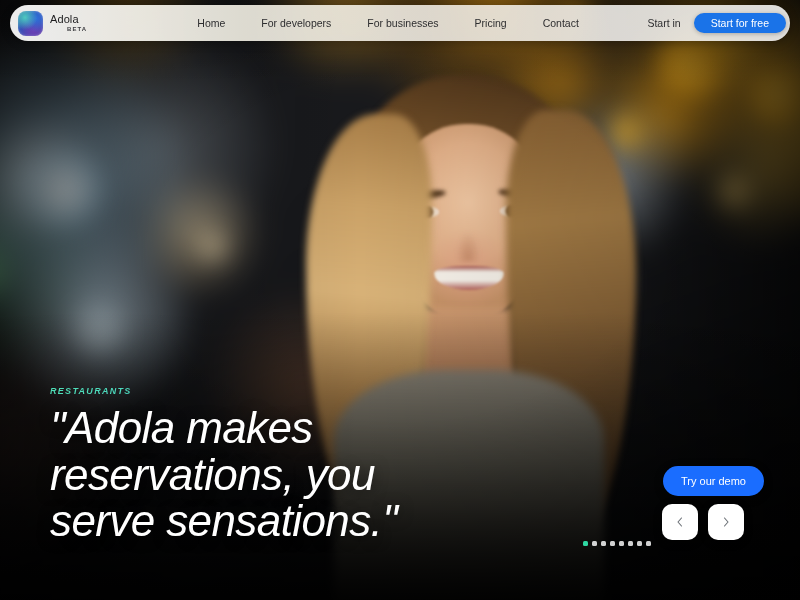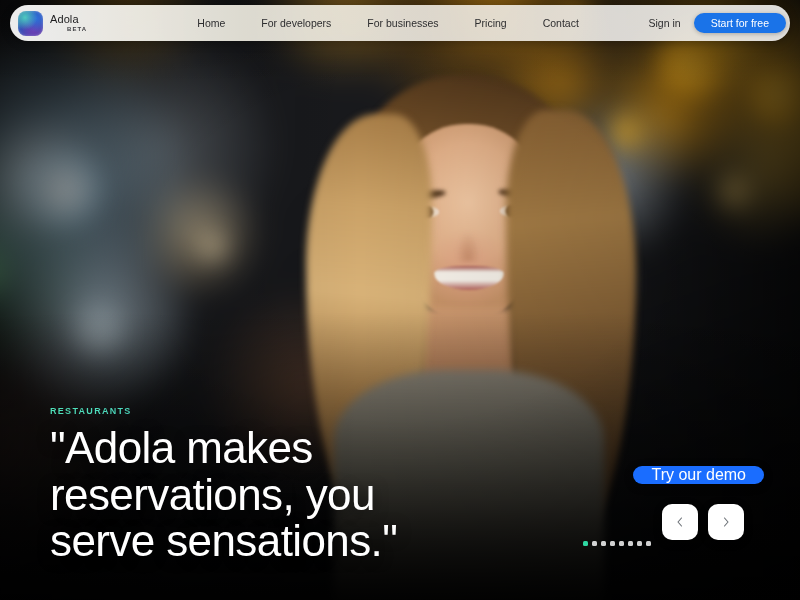--- a/index.html
+++ b/index.html
@@ -142,43 +142,43 @@
 
   .nav-right { margin-left:auto; display:flex; align-items:center; gap:13px; }
   .signin { font-size:10.5px; color:#2e2e30; cursor:pointer; }
   .cta-nav {
     background:#1a73e8; color:#fff; font-size:10.5px;
     padding:4px 17px; border-radius:16px; border:none; cursor:pointer;
     white-space:nowrap; box-shadow:0 1px 4px rgba(0,0,0,0.25);
   }
 
   
-  .hero-copy { position:absolute; left:50px; bottom:36px; width:420px; }
+  .hero-copy { position:absolute; left:50px; bottom:56px; width:420px;font-style:italic; }
   .eyebrow {
     font-size:9px; font-weight:700; letter-spacing:1.3px;
     background:linear-gradient(90deg,#4fe0b8 0%, #46c9c9 55%, #3fb9c4 100%);
     -webkit-background-clip:text; background-clip:text; color:transparent;
     margin-bottom:9px;
   }
   .headline {
     font-size:44px; line-height:1.05; font-weight:400; color:#fff;
     letter-spacing:-0.6px;
     text-shadow:0 2px 14px rgba(0,0,0,0.55);
   }
 
   
   .dots { position:absolute; left:583px; bottom:54px; display:flex; gap:4px; align-items:center; }
   .dot { width:5px; height:5px; border-radius:1.5px; background:rgba(255,255,255,0.82); cursor:pointer; }
   .dot.active { background:#2fd8a2; }
 
   
   .demo-btn {
     position:absolute; right:36px; top:466px;
-    background:#1a6dff; color:#fff; font-size:16px;
-    padding:0 18px; border-radius:16px; border:none; cursor:pointer;
+    background:#1a6dff; color:#fff; font-size:11px;
+    padding:9px 18px; border-radius:16px; border:none; cursor:pointer;
     white-space:nowrap; box-shadow:0 2px 8px rgba(0,0,0,0.35);
   }
   .arrows { position:absolute; right:56px; top:504px; display:flex; gap:10px; }
   .arrow-btn {
     width:36px; height:36px; border-radius:10px; background:#fff; border:none;
     display:flex; align-items:center; justify-content:center; cursor:pointer;
     box-shadow:0 2px 8px rgba(0,0,0,0.3);
   }
   .arrow-btn svg { display:block; }
 </style>
@@ -234,21 +234,21 @@
 
   <div class="nav-links">
     <span class="nav-link">Home</span>
     <span class="nav-link">For developers</span>
     <span class="nav-link">For businesses</span>
     <span class="nav-link">Pricing</span>
     <span class="nav-link">Contact</span>
   </div>
 
   <div class="nav-right">
-    <span class="signin">Sign in</span>
+    <span class="signin">Start in</span>
     <button class="cta-nav">Start for free</button>
   </div>
 </nav>
 
 <div class="hero-copy">
   <div class="eyebrow">RESTAURANTS</div>
   <h1 class="headline">"Adola makes reservations, you serve sensations."</h1>
 </div>
 
 <div class="dots" id="dots">

